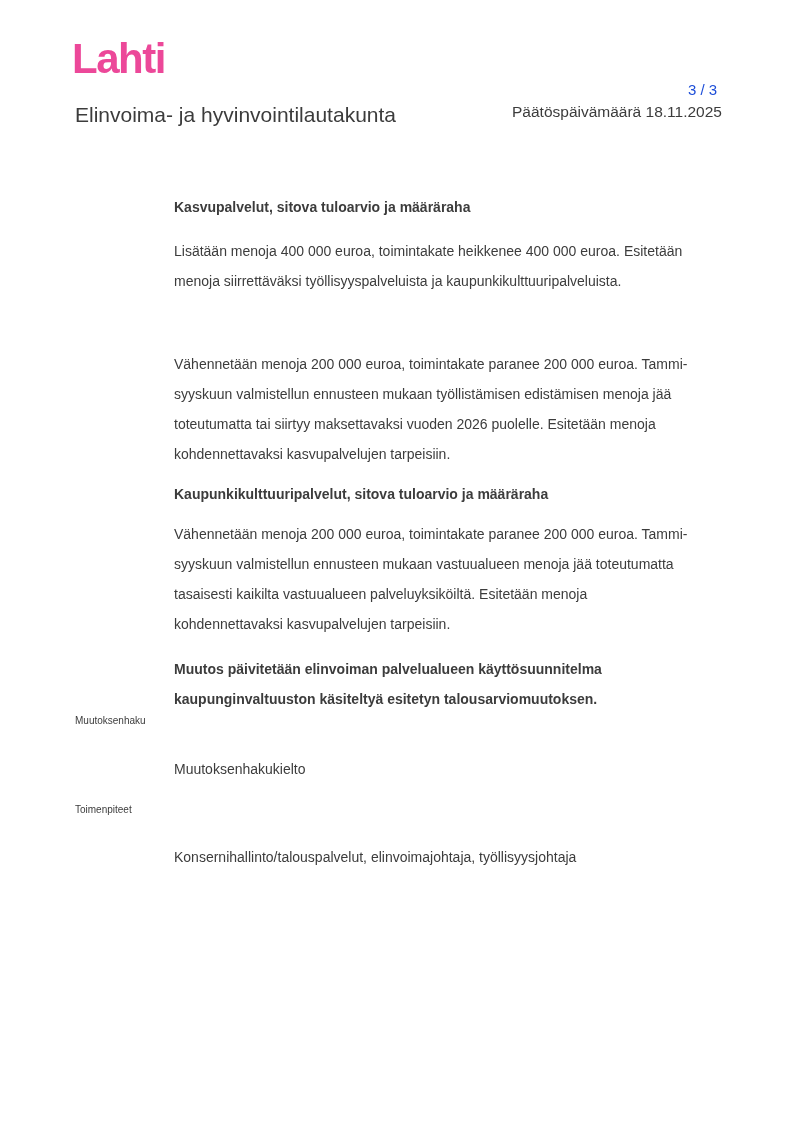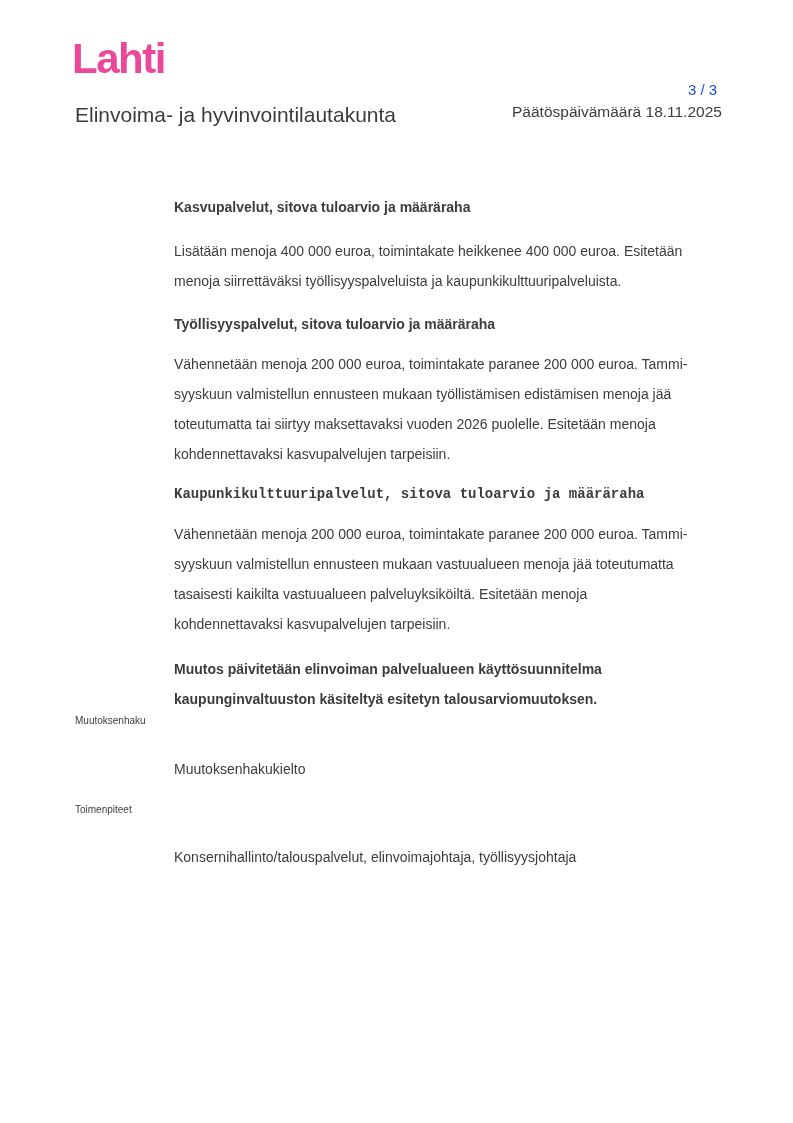--- a/index.html
+++ b/index.html
@@ -59,21 +59,21 @@
   .side-label {
     left: 75px;
     font-size: 10px;
     line-height: 30px;
   }
 
   .h1 { top: 173px; }
   .p1 { top: 217px; }
   .h2 { top: 290px; }
   .p2 { top: 330px; }
-  .h3 { top: 460px; font-family: Liberation Mono, monospace; }
+  .h3 { top: 460px; }
   .p3 { top: 500px; }
   .p4 { top: 635px; font-weight: bold; }
   .lbl-appeal  { top: 706px; }
   .val-appeal  { top: 735px; }
   .lbl-actions { top: 795px; }
   .val-actions { top: 823px; }
 </style>
 </head>
 <body>
 
@@ -81,21 +81,20 @@
 
   <div class="abs logo">Lahti</div>
   <div class="abs pagenum">3 / 3</div>
   <div class="abs committee">Elinvoima- ja hyvinvointilautakunta</div>
   <div class="abs date">Päätöspäivämäärä 18.11.2025</div>
 
   <div class="abs content heading h1">Kasvupalvelut, sitova tuloarvio ja määräraha</div>
   <div class="abs content p1">Lisätään menoja 400 000 euroa, toimintakate heikkenee 400 000 euroa. Esitetään
 menoja siirrettäväksi työllisyyspalveluista ja kaupunkikulttuuripalveluista.</div>
 
-  <div class="abs content heading h2">Työllisyyspalvelut, sitova tuloarvio ja määräraha</div>
   <div class="abs content p2">Vähennetään menoja 200 000 euroa, toimintakate paranee 200 000 euroa. Tammi-
 syyskuun valmistellun ennusteen mukaan työllistämisen edistämisen menoja jää
 toteutumatta tai siirtyy maksettavaksi vuoden 2026 puolelle. Esitetään menoja
 kohdennettavaksi kasvupalvelujen tarpeisiin.</div>
 
   <div class="abs content heading h3">Kaupunkikulttuuripalvelut, sitova tuloarvio ja määräraha</div>
   <div class="abs content p3">Vähennetään menoja 200 000 euroa, toimintakate paranee 200 000 euroa. Tammi-
 syyskuun valmistellun ennusteen mukaan vastuualueen menoja jää toteutumatta
 tasaisesti kaikilta vastuualueen palveluyksiköiltä. Esitetään menoja
 kohdennettavaksi kasvupalvelujen tarpeisiin.</div>

